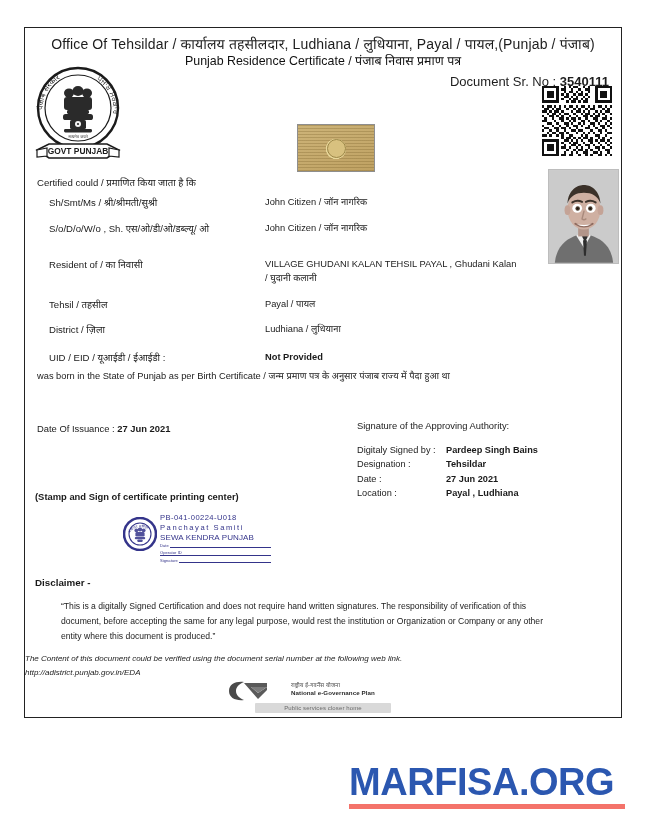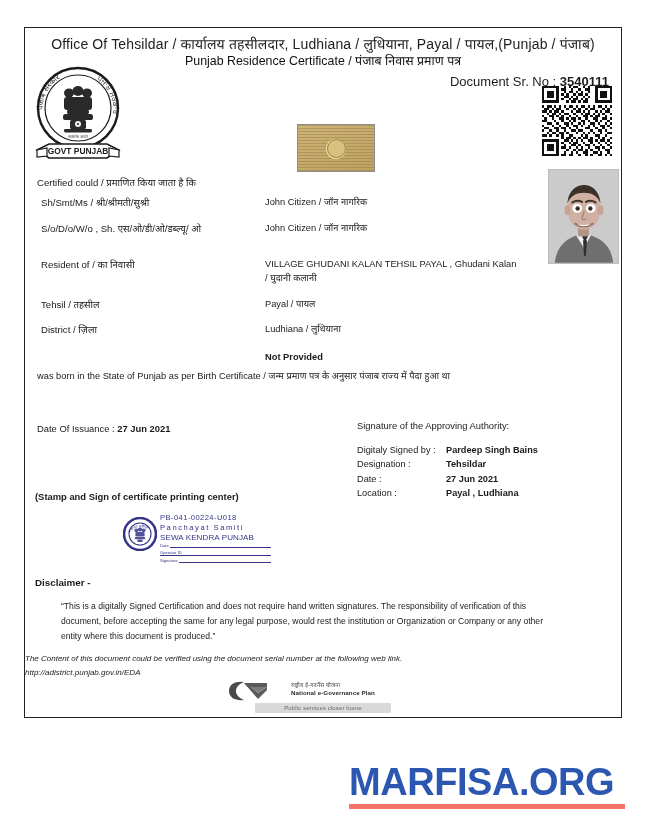--- a/index.html
+++ b/index.html
@@ -130,21 +130,21 @@
     left: 12px;
     top: 168px;
     right: 12px;
   }
   .row {
     position: relative;
     min-height: 22px;
   }
   .row .lbl {
     position: absolute;
-    left: 4px;
+    left: 12px;
     top: 0;
     width: 215px;
     font-size: 9.6px;
     line-height: 1.45;
     color: #1a1a1a;
   }
   .row .val {
     position: absolute;
     left: 228px;
     top: 0;
@@ -686,20 +686,21 @@
     </div>
     <div class="row row-tehsil">
       <div class="lbl">Tehsil / तहसील</div>
       <div class="val">Payal / पायल</div>
     </div>
     <div class="row row-dist">
       <div class="lbl">District / ज़िला</div>
       <div class="val">Ludhiana / लुधियाना</div>
     </div>
     <div class="row row-uid">
+      <div class="lbl">UID / EID / यूआईडी / ईआईडी :</div>
       <div class="val bold">Not Provided</div>
     </div>
   </div>
 
   <div class="born">was born in the State of Punjab as per Birth Certificate / जन्म प्रमाण पत्र के अनुसार पंजाब राज्य में पैदा हुआ था</div>
 
   <div class="issuance"><span>Date Of Issuance : </span><b>27 Jun 2021</b></div>
 
   <div class="sig-head">Signature of the Approving Authority:</div>
   <div class="sig-table">

